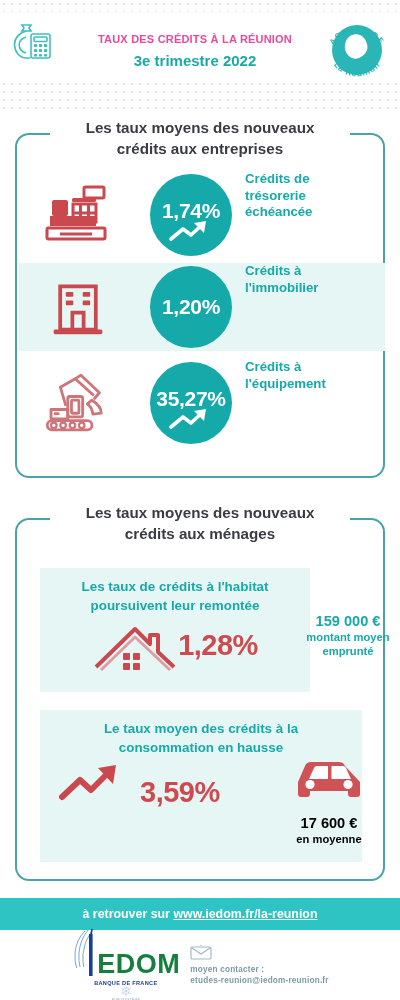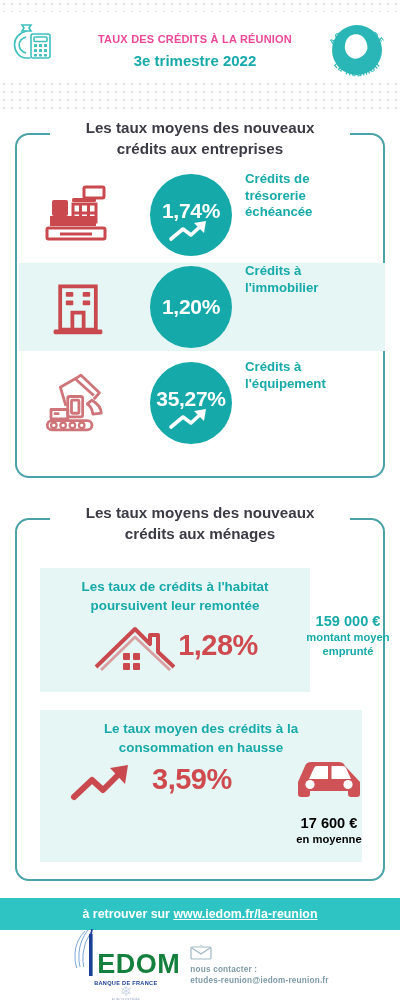--- a/index.html
+++ b/index.html
@@ -93,21 +93,21 @@
   .big-red{
     color:#cf4a4f;font-size:29px;font-weight:bold;letter-spacing:-.5px;
   }
   .side-stat{
     position:absolute;text-align:center;color:#18a9a9;
   }
   #stat-habitat{left:276px;top:92px;width:110px;}
   .stat-amount{font-size:14.6px;font-weight:bold;line-height:18px;}
   .stat-caption{font-size:11.2px;font-weight:bold;line-height:13px;margin-top:1px;}
 
-  .conso-body{display:flex;align-items:flex-start;padding-left:30px;margin-top:6px;}
+  .conso-body{display:flex;align-items:flex-end;padding-left:18px;margin-top:6px;}
   #car-block{position:absolute;right:6px;top:236px;width:96px;text-align:center;}
 
   
   .footer-bar{
     position:absolute;left:0;top:898px;width:400px;height:32px;background:#2ec4c4;
     display:flex;align-items:center;justify-content:center;
   }
   .footer-bar-text{color:#ffffff;font-size:12.4px;font-weight:bold;}
   .footer-bar-text a{color:#ffffff;text-decoration:underline;}
   .footer-bottom{
@@ -370,18 +370,18 @@
       </svg>
       <div class="iedom-sub2">EUROSYSTÈME</div>
     </div>
 
     <div class="contact-block">
       <svg width="22" height="16" viewBox="0 0 22 16">
         <rect x="1" y="3" width="20" height="12" rx="1" fill="none" stroke="#9fb9c4" stroke-width="1.2"></rect>
         <path d="M1.6 3.8 L11 10 L20.4 3.8" fill="none" stroke="#9fb9c4" stroke-width="1.2"></path>
         <path d="M9 3 L11 .8 L13 3" fill="none" stroke="#c9d6dd" stroke-width="1"></path>
       </svg>
-      <div class="contact-line">nous contacter :</div>
+      <div class="contact-line">moyen contacter :</div>
       <div class="contact-line">etudes-reunion@iedom-reunion.fr</div>
     </div>
   </div>
 
 </div>
 
 </body></html>

